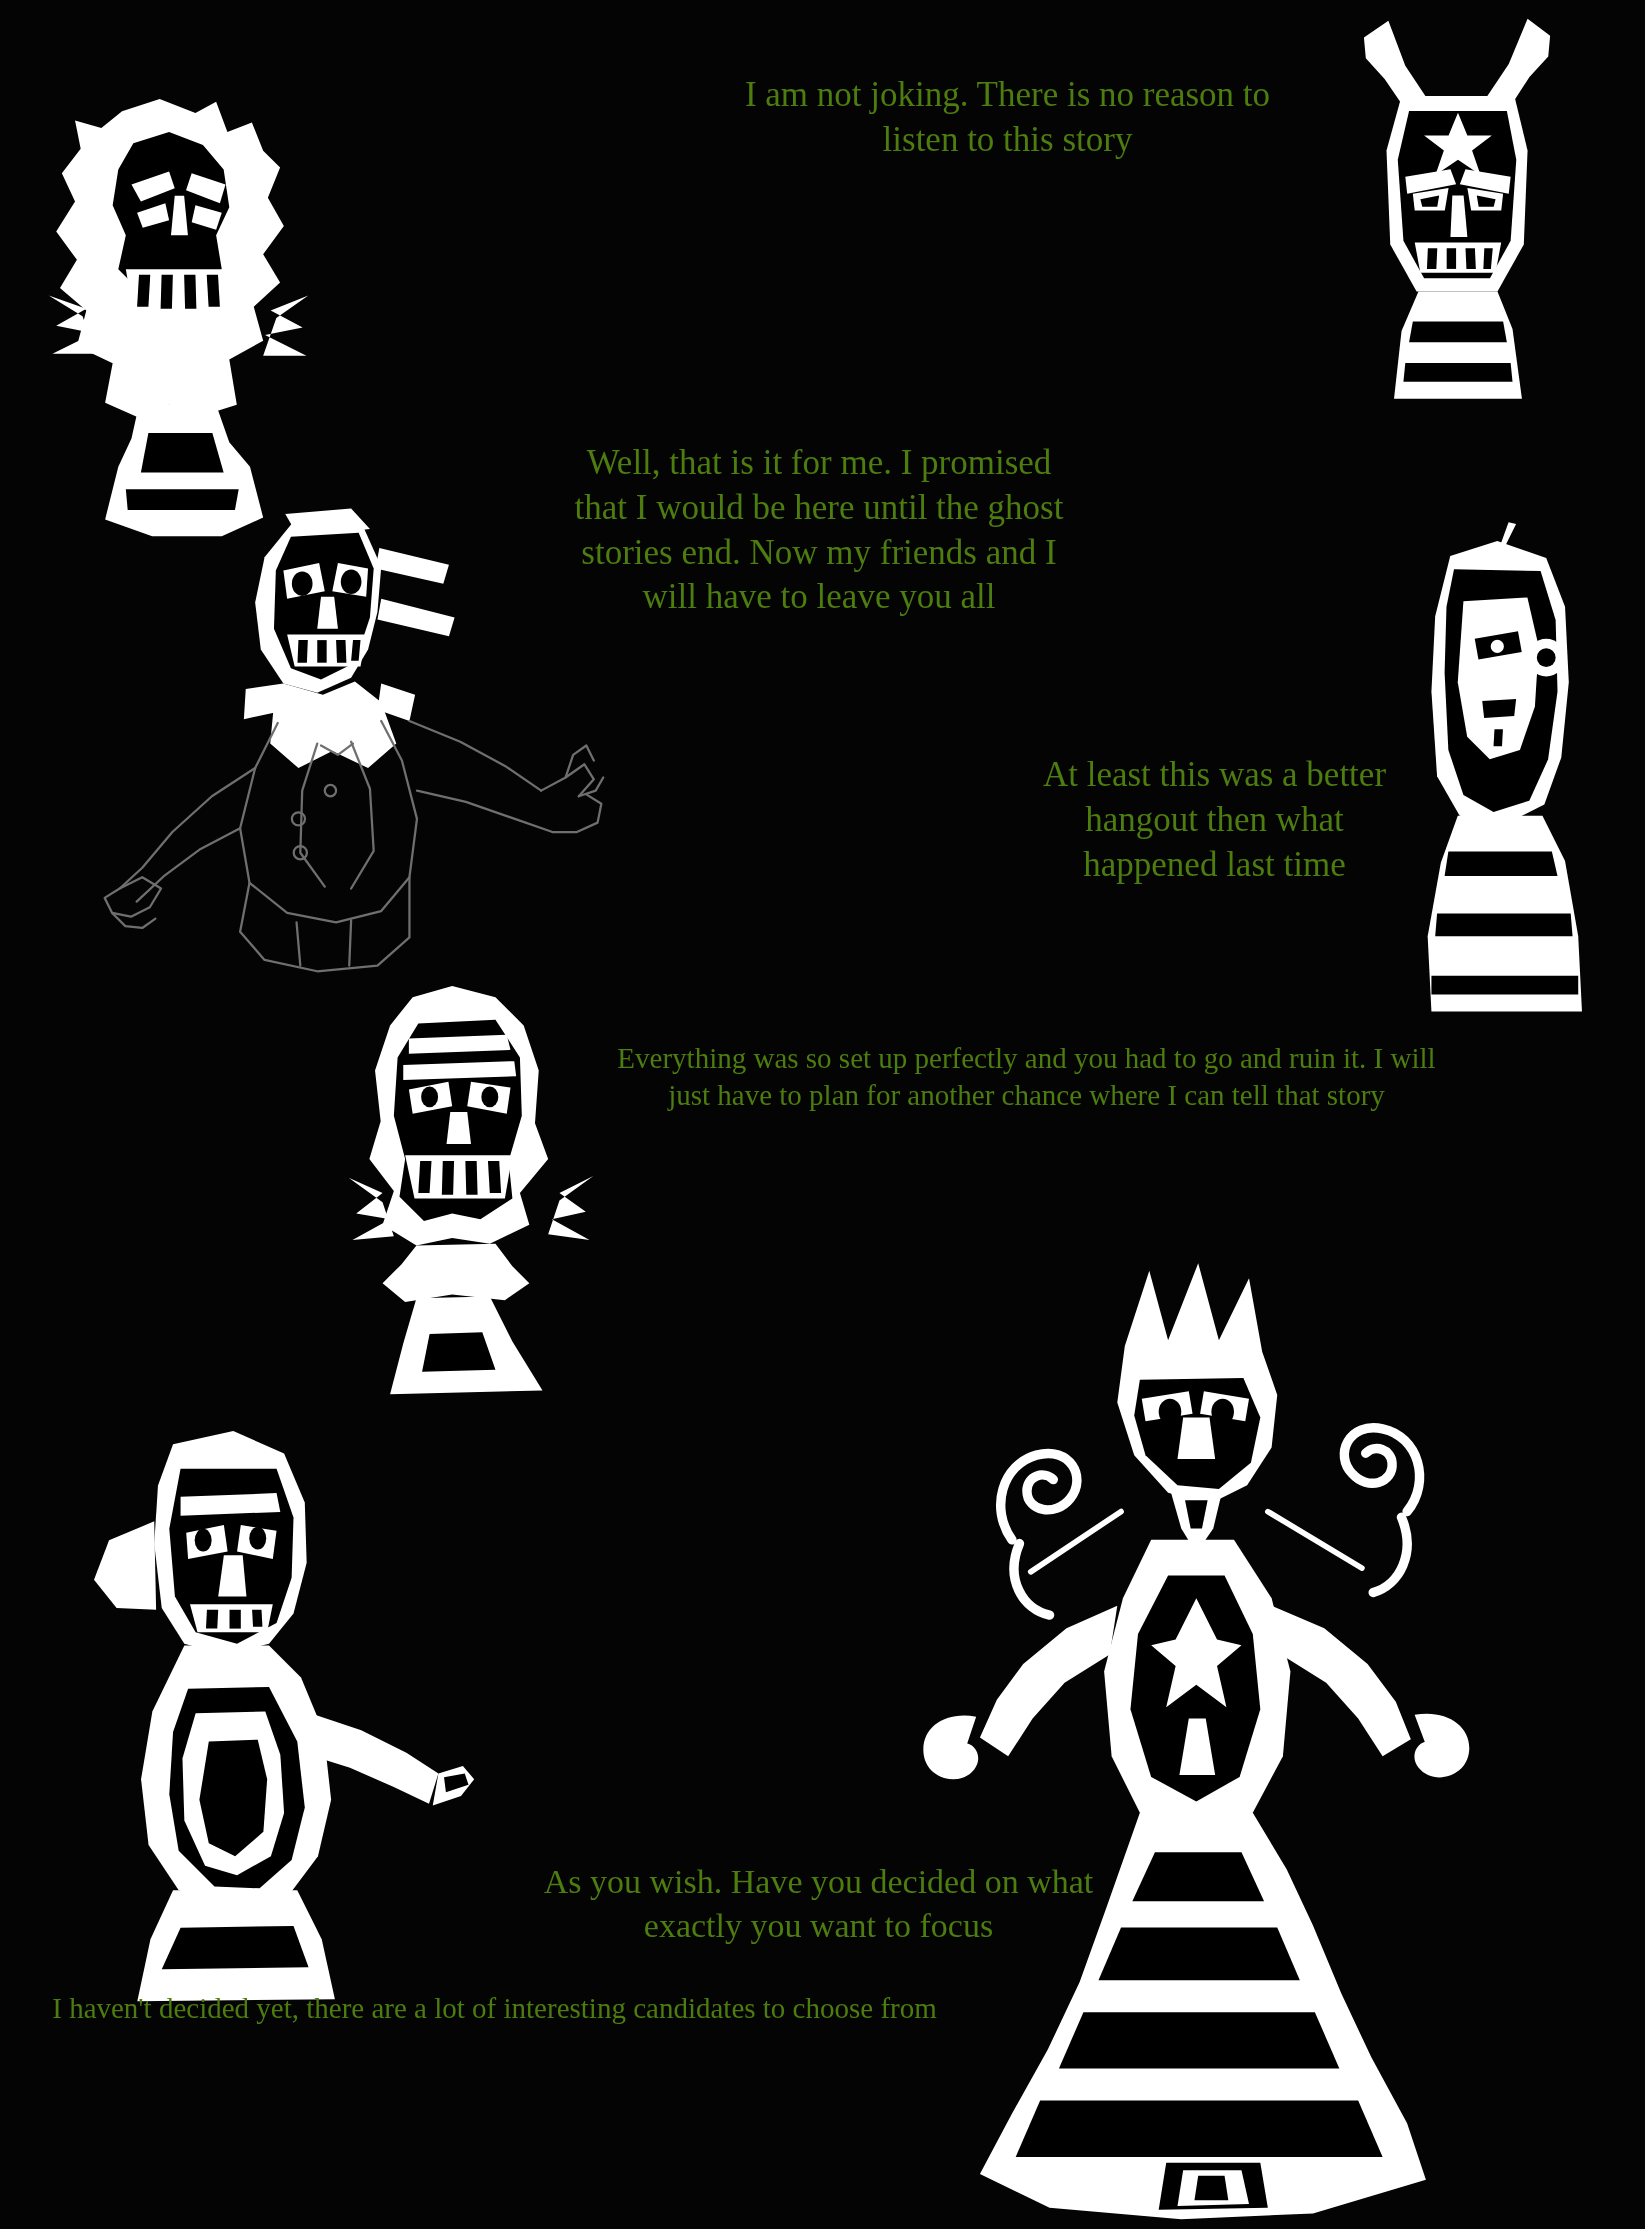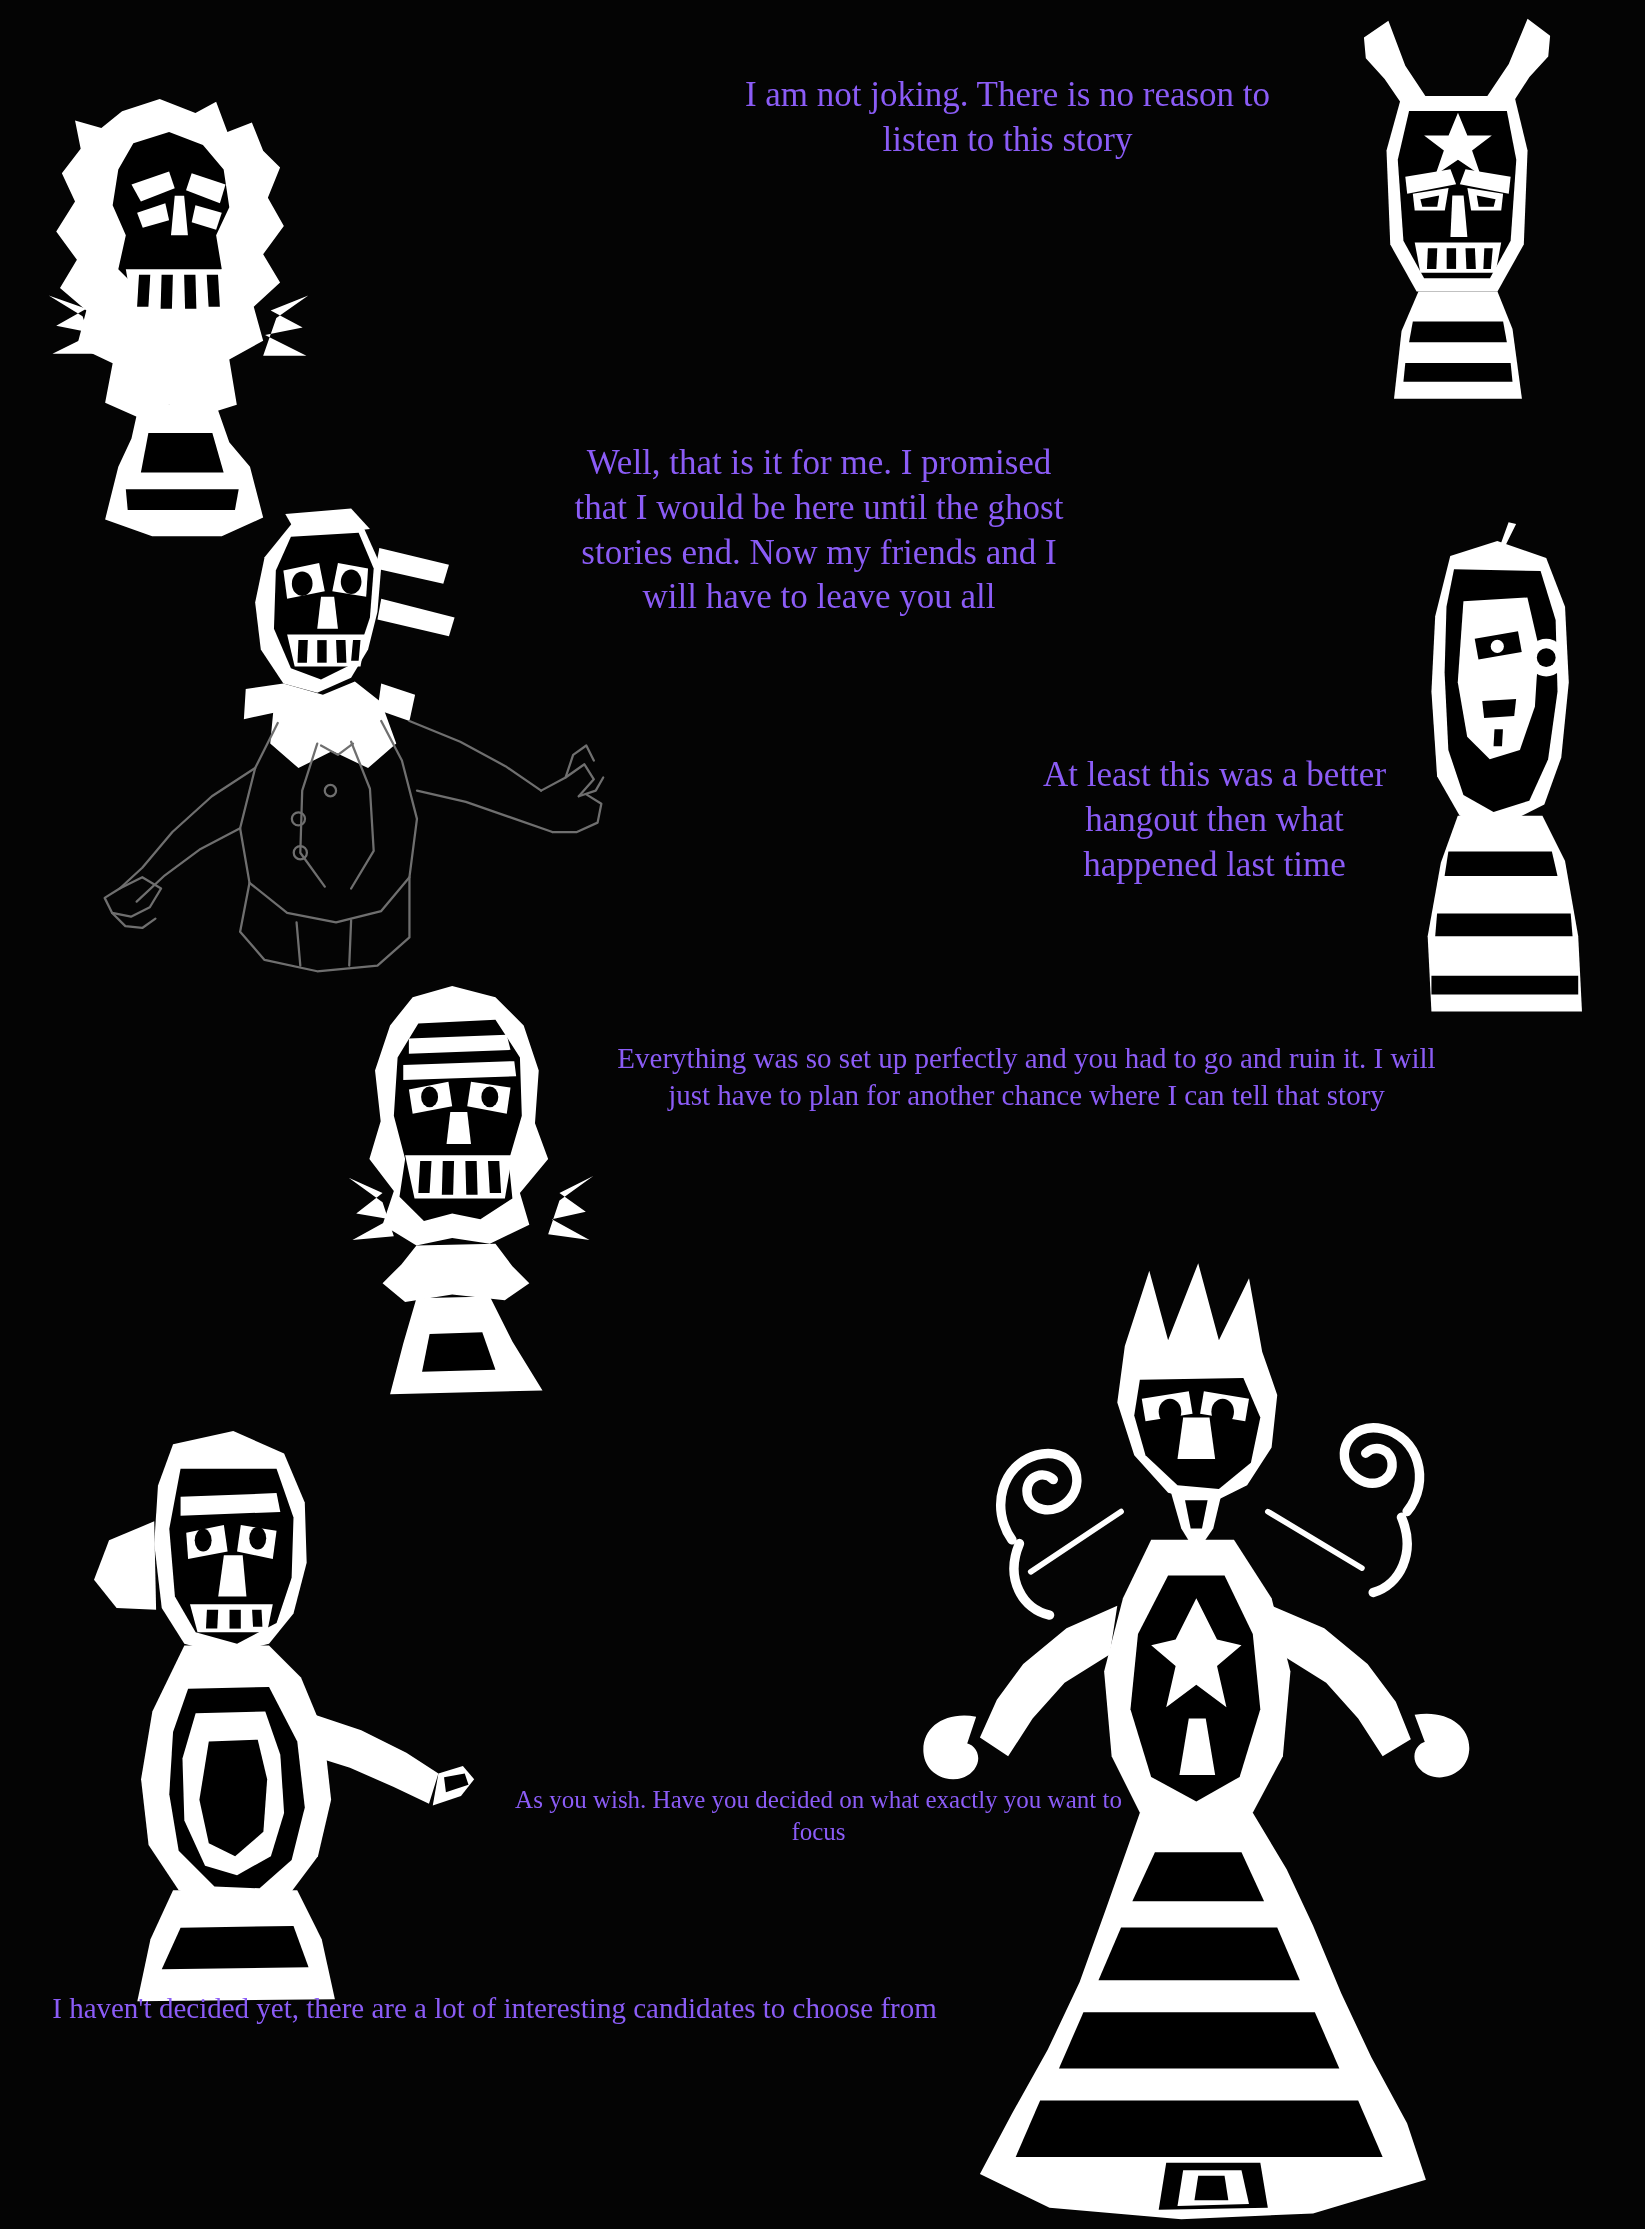--- a/index.html
+++ b/index.html
@@ -12,21 +12,21 @@
   }
   #page {
     position: relative;
     width: 1646px;
     height: 2230px;
     background: #040404;
     overflow: hidden;
   }
   .dialogue {
     position: absolute;
-    color: #8b5cf6;
+    color: #4d7c0f;
     font-family: "Liberation Serif", serif;
     text-align: center;
     line-height: 1.28;
     text-rendering: optimizeLegibility;
   }
   .figure {
     position: absolute;
   }
   .figure svg {
     display: block;
@@ -432,18 +432,18 @@
   <div class="dialogue" style="left:744px; top:73px; width:527px; font-size:35px;">I am not joking. There is no reason to listen to this story</div>
 
 
   <div class="dialogue" style="left:565px; top:441px; width:508px; font-size:35px;">Well, that is it for me. I promised that I would be here until the ghost stories end. Now my friends and I will have to leave you all</div>
 
   <div class="dialogue" style="left:1026px; top:753px; width:377px; font-size:35px;">At least this was a better hangout then what happened last time</div>
 
   <div class="dialogue" style="left:603px; top:1040px; width:847px; font-size:29px;">Everything was so set up perfectly and you had to go and ruin it. I will just have to plan for another chance where I can tell that story</div>
 
 
-  <div class="dialogue" style="left:508px; top:1784px; width:621px; font-size:25px;">As you wish. Have you decided on what exactly you want to focus</div>
+  <div class="dialogue" style="left:508px; top:1860px; width:621px; font-size:34px;">As you wish. Have you decided on what exactly you want to focus</div>
 
   <div class="dialogue" style="left:38px; top:1990px; width:913px; font-size:29px;">I haven't decided yet, there are a lot of interesting candidates to choose from</div>
 
 </div>
 
 
 </body></html>

